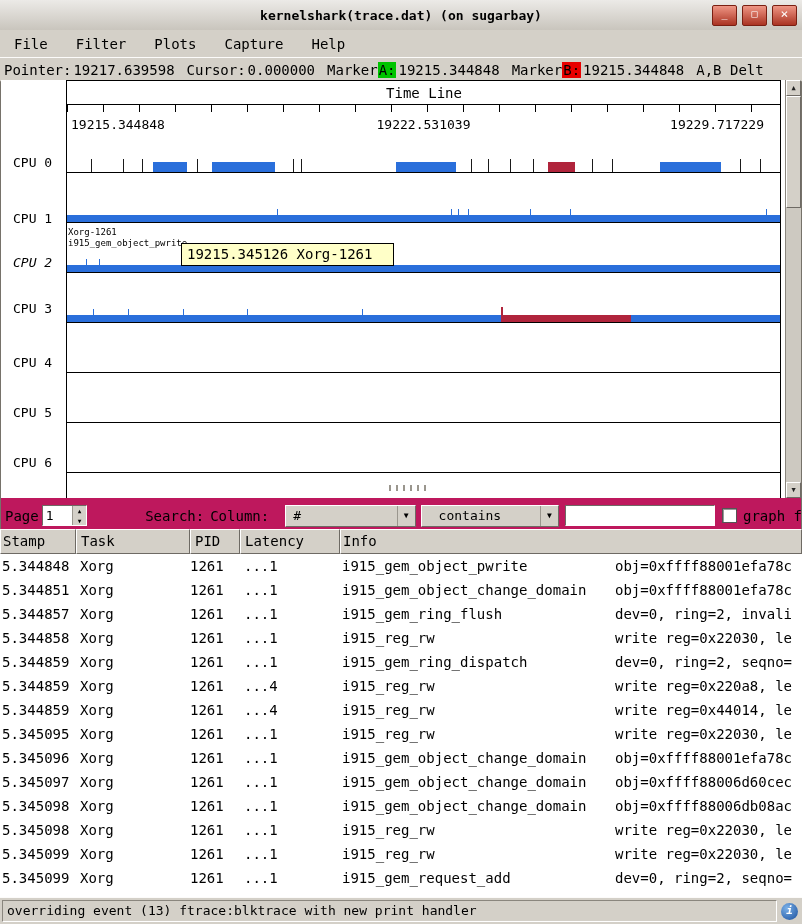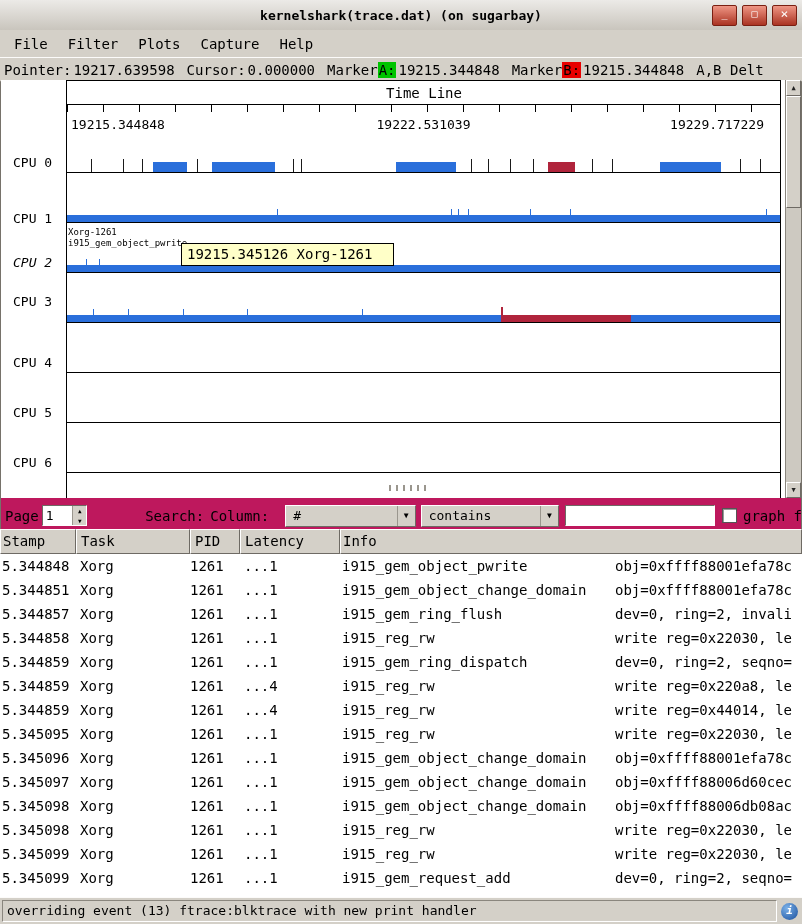--- a/index.html
+++ b/index.html
@@ -9,21 +9,21 @@
   
   .titlebar{position:absolute;top:0;left:0;right:0;height:30px;background:linear-gradient(#eceae7,#c9c5bd);border-bottom:1px solid #8a867e;display:flex;align-items:center;justify-content:center;}
   .title{font-weight:bold;font-size:13px;}
   .win-btns{position:absolute;right:5px;top:5px;display:flex;gap:5px;}
   .win-btn{width:23px;height:19px;background:linear-gradient(#ef9685,#aa3322);border:1px solid #7a1f12;border-radius:2px;color:#fff;font-size:10px;line-height:16px;text-align:center;}
   .glyph-min::before{content:"_";}
   .glyph-max::before{content:"□";}
   .glyph-close::before{content:"×";font-size:13px;}
 
   
-  .menubar{position:absolute;top:30px;left:0;right:0;height:27px;display:flex;align-items:center;padding-left:12px;gap:16px;font-size:14px;background:#d4d0c8;}
+  .menubar{position:absolute;top:30px;left:0;right:0;height:27px;display:flex;align-items:center;padding-left:12px;gap:24px;font-size:14px;background:#d4d0c8;}
   .menu-item{padding:2px 2px;}
 
   
   .infobar{position:absolute;top:57px;left:0;right:0;height:23px;font-size:14px;display:flex;align-items:center;padding-left:4px;white-space:nowrap;overflow:hidden;background:#d4d0c8;border-top:1px solid #fcfbfa;border-bottom:1px solid #8a867e;}
   .infobar span{margin-right:2px;}
   .gap{margin-right:12px !important;}
   .badge-a{background:#00c400;padding:0 1px;}
   .badge-b{background:#e80000;padding:0 1px;}
 
   
@@ -58,21 +58,21 @@
   .controls{position:absolute;top:502px;left:0;right:0;height:27px;display:flex;align-items:center;font-size:14px;white-space:nowrap;overflow:hidden;}
   .lbl-page{margin-left:5px;}
   .spin{width:46px;height:21px;background:#fff;border:1px solid;border-color:#6e6a64 #fff #fff #6e6a64;display:flex;box-sizing:border-box;margin-left:3px;}
   .spin .val{flex:1;font-size:13px;line-height:19px;padding-left:3px;}
   .spin .btns{width:13px;display:flex;flex-direction:column;border-left:1px solid #9a968e;}
   .spin .btns div{flex:1;font-size:6px;text-align:center;line-height:9px;background:#d4d0c8;}
   .lbl-search{margin-left:58px;}
   .lbl-column{margin-left:6px;}
   .combo{height:22px;display:flex;align-items:center;background:#d4d0c8;border:1px solid;border-color:#fff #6e6a64 #6e6a64 #fff;box-sizing:border-box;}
   .combo-col{width:132px;margin-left:16px;}
-  .combo-match{width:140px;margin-left:5px;}
+  .combo-match{width:140px;margin-left:5px;padding-left:10px;}
   .combo .txt{padding:0 7px;flex:1;font-size:13px;}
   .combo .arrow{width:17px;align-self:stretch;border-left:1px solid #9a968e;display:flex;align-items:center;justify-content:center;font-size:8px;}
   .combo .arrow::before{content:"▼";}
   .entry{width:150px;height:21px;border:1px solid;border-color:#6e6a64 #fff #fff #6e6a64;background:#fff;font:13px "DejaVu Sans Mono",monospace;padding:0 3px;box-sizing:border-box;margin-left:6px;outline:none;}
   .checkbox{width:13px;height:13px;background:#fff;border:1px solid #555;box-shadow:inset 1px 1px 0 #999;margin-left:7px;flex:none;}
   .lbl-graphf{margin-left:6px;}
 
   
   .thead{position:absolute;top:529px;left:0;right:0;height:25px;display:flex;background:#d4d0c8;}
   .th{border:1px solid;border-color:#fff #6e6a64 #6e6a64 #fff;background:#d4d0c8;padding:3px 4px;font-size:14px;box-sizing:border-box;overflow:hidden;white-space:nowrap;}
@@ -190,21 +190,21 @@
     <div class="tooltip">19215.345126 Xorg-1261</div>
     <div class="grip"></div>
     <div class="vscroll">
       <div class="sb-btn sb-up"></div>
       <div class="sb-thumb"></div>
       <div class="sb-btn sb-down"></div>
     </div>
   <div class="cpu-label" style="top: 75px;">CPU 0</div>
       <div class="cpu-label" style="top: 131px;">CPU 1</div>
       <div class="cpu-label" style="top: 175px; font-style: italic;">CPU 2</div>
-      <div class="cpu-label" style="top: 214px; text-align: right;">CPU 3</div>
+      <div class="cpu-label" style="top: 221px; text-align: right;">CPU 3</div>
       <div class="cpu-label" style="top: 275px;">CPU 4</div>
       <div class="cpu-label" style="top: 325px;">CPU 5</div>
       <div class="cpu-label" style="top: 375px;">CPU 6</div>
     </div>
 
   <div class="controls">
     <span class="lbl-page">Page</span>
     <div class="spin">
       <div class="val">1</div>
       <div class="btns">

